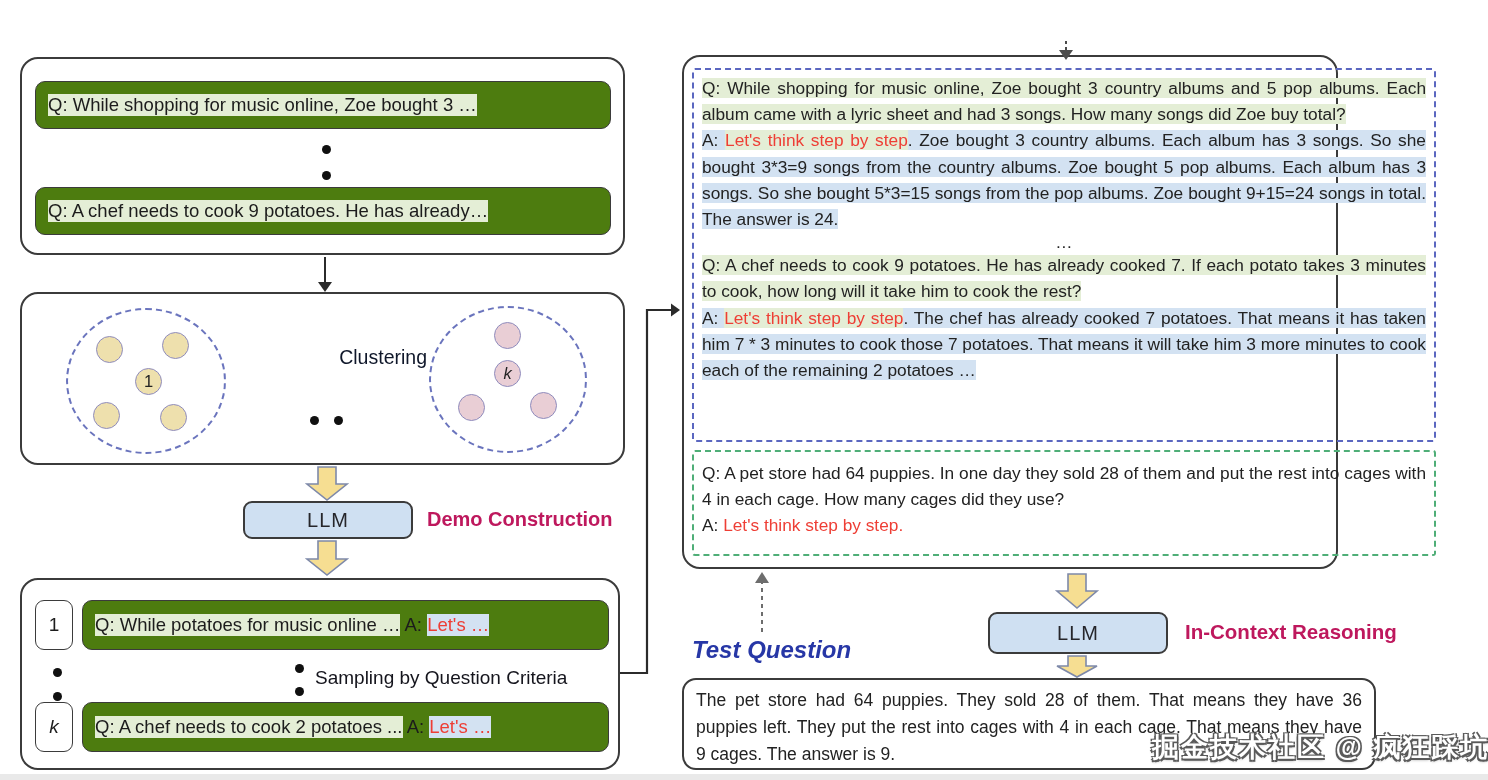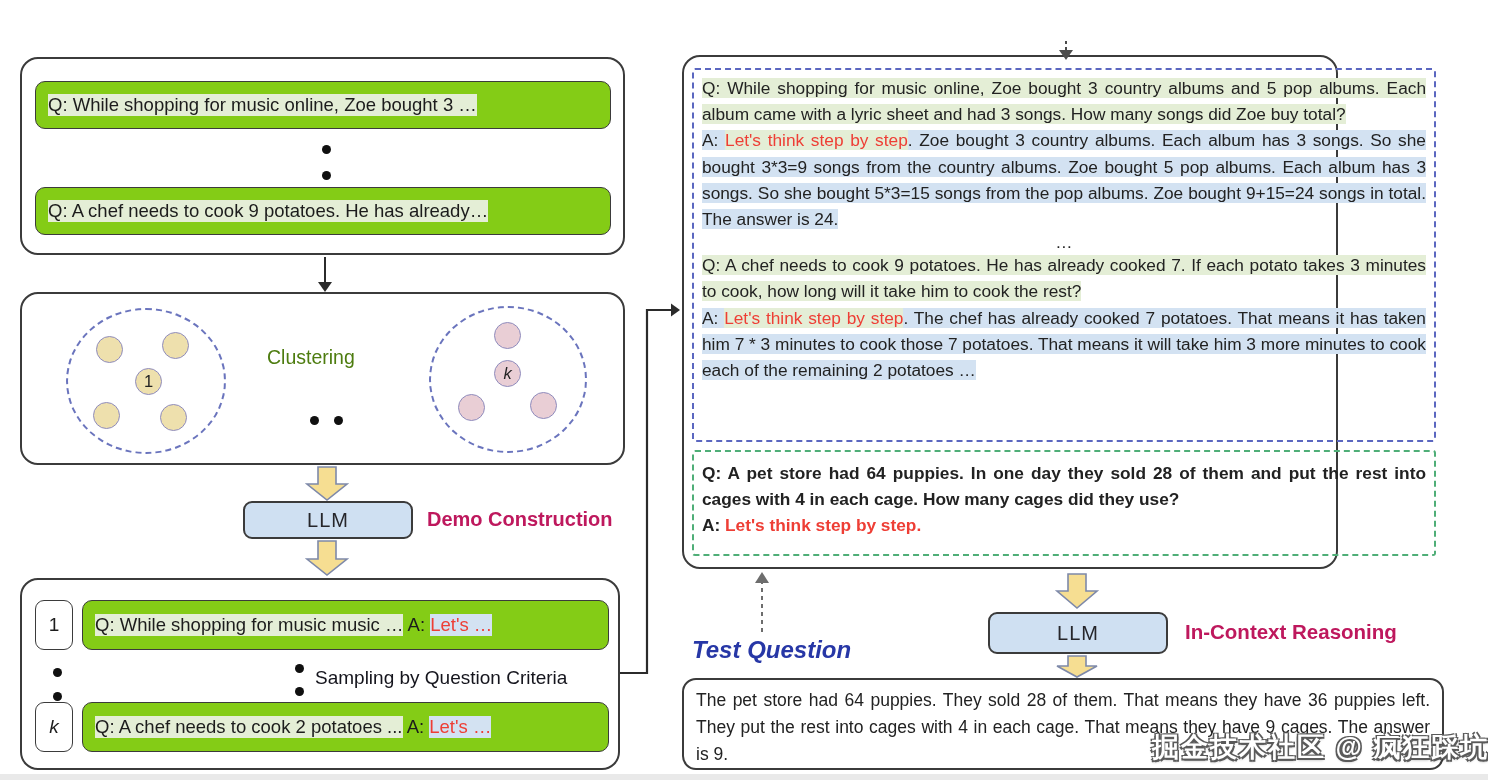--- a/index.html
+++ b/index.html
@@ -1,37 +1,37 @@
 <!DOCTYPE html>
 <html><head>
 <meta charset="utf-8">
 <style>
   html,body{margin:0;padding:0;background:#fff;}
   #canvas{position:relative;width:1488px;height:780px;background:#ffffff;overflow:hidden;
           font-family:"Liberation Sans",sans-serif;color:#1c1c1c;}
   .abs{position:absolute;}
   .rbox{position:absolute;border:2px solid #3b3b3b;border-radius:18px;background:#fff;box-sizing:border-box;}
-  .qrow{position:absolute;border:1.7px solid #3b3b3b;border-radius:10px;background:#84cc16;box-sizing:border-box;
+  .qrow{position:absolute;border:1.7px solid #3b3b3b;border-radius:10px;background:#4d7c0f;box-sizing:border-box;
         display:flex;align-items:center;padding:0 10px 0 12px;font-size:18.5px;white-space:nowrap;overflow:hidden;}
   .hl-green{background:#e4eed6;}
   .hl-blue{background:#d3e2f2;}
   .red{color:#ee3e35;}
   .dot{position:absolute;width:9px;height:9px;border-radius:50%;background:#101010;}
   .cluster-circle{position:absolute;border:2.5px dashed #6a74bd;border-radius:50%;box-sizing:border-box;}
   .cpoint{position:absolute;width:27px;height:27px;border-radius:50%;border:1.6px solid #8f8cbd;box-sizing:border-box;
           display:flex;align-items:center;justify-content:center;font-size:16.5px;color:#222;}
   .cpoint.tan{background:#eee0ad;}
   .cpoint.pink{background:#e9ced5;}
   .llm{position:absolute;background:#cfe0f2;border:2px solid #3b3b3b;border-radius:9px;box-sizing:border-box;
        display:flex;align-items:center;justify-content:center;font-size:20px;color:#26262b;letter-spacing:1px;}
   .boldlabel{position:absolute;font-weight:bold;font-size:20px;color:#be185d;white-space:nowrap;}
   .para{margin:0;text-align:justify;font-size:17.3px;line-height:26.2px;color:#222;}
   .para-center{margin:0;text-align:center;font-size:17.3px;line-height:20px;color:#222;}
   .bluedash{position:absolute;border:2.2px dashed #5b67c0;border-radius:3px;box-sizing:border-box;padding:5px 8px 6px;}
-  .greendash{position:absolute;border:2.2px dashed #4fae77;border-radius:3px;box-sizing:border-box;padding:8px 8px;font-weight:bold;}
+  .greendash{position:absolute;border:2.2px dashed #4fae77;border-radius:3px;box-sizing:border-box;padding:8px 8px;}
   .title-blue{color:#2737a6;font-weight:bold;font-style:italic;}
   .numbox{position:absolute;border:1.7px solid #3b3b3b;border-radius:9px;background:#fff;box-sizing:border-box;
           display:flex;align-items:center;justify-content:center;font-size:19px;}
   .italic{font-style:italic;}
   svg.overlay{position:absolute;left:0;top:0;pointer-events:none;}
   .watermark{position:absolute;left:1152px;top:729px;font-size:27px;font-weight:bold;color:#fff;white-space:nowrap;
              letter-spacing:2px;
              text-shadow:-1.5px -1.5px 0 #5a5a5a,1.5px -1.5px 0 #5a5a5a,-1.5px 1.5px 0 #5a5a5a,1.5px 1.5px 0 #5a5a5a,0 2px 3px rgba(0,0,0,.35);}
   .bottom-strip{position:absolute;left:0;top:774px;width:1488px;height:6px;background:#d7d7d7;opacity:.55;}
 </style>
@@ -56,21 +56,21 @@
     <div class="cluster-circle" style="left:44px;top:14px;width:160px;height:146px;">
       <div class="cpoint tan" style="left:28px;top:26px;"></div>
       <div class="cpoint tan" style="left:94px;top:22px;"></div>
       <div class="cpoint tan" style="left:67px;top:58px;">
         <span>1</span>
       </div>
       <div class="cpoint tan" style="left:25px;top:92px;"></div>
       <div class="cpoint tan" style="left:92px;top:94px;"></div>
     </div>
 
-    <div class="abs" style="left:245px;top:52px;width:160px;text-align:left;font-size:19.5px;color:#4d7c0f;">Clustering</div>
+    <div class="abs" style="left:245px;top:52px;width:160px;text-align:right;font-size:19.5px;color:#0f172a;">Clustering</div>
     <div class="dot" style="left:288px;top:122px;"></div>
     <div class="dot" style="left:312px;top:122px;"></div>
 
     <div class="cluster-circle" style="left:407px;top:12px;width:158px;height:147px;">
       <div class="cpoint pink" style="left:63px;top:14px;"></div>
       <div class="cpoint pink italic" style="left:63px;top:52px;">
         <span>k</span>
       </div>
       <div class="cpoint pink" style="left:27px;top:86px;"></div>
       <div class="cpoint pink" style="left:99px;top:84px;"></div>
@@ -80,21 +80,21 @@
   <div class="llm" style="left:243px;top:501px;width:170px;height:38px;">
     <span>LLM</span>
   </div>
   <div class="boldlabel" style="left:427px;top:508px;">Demo Construction</div>
 
   <div class="rbox" style="left:20px;top:578px;width:600px;height:192px;">
     <div class="numbox" style="left:13px;top:20px;width:38px;height:50px;">
       <span>1</span>
     </div>
     <div class="qrow" style="left:60px;top:20px;width:527px;height:50px;">
-      <span class="hl-green">Q: While shopping for music music …</span>
+      <span class="hl-green">Q: While potatoes for music online …</span>
         <span style="white-space:pre;"> A: </span>
         <span class="hl-blue red">Let's …</span>
     </div>
     <div class="dot" style="left:31px;top:88px;"></div>
     <div class="dot" style="left:31px;top:112px;"></div>
     <div class="dot" style="left:273px;top:84px;"></div>
     <div class="dot" style="left:273px;top:107px;"></div>
     <div class="abs" style="left:293px;top:87px;font-size:19px;color:#14141c;white-space:nowrap;">Sampling by Question Criteria</div>
     <div class="numbox italic" style="left:13px;top:122px;width:38px;height:50px;">
       <span>k</span>
@@ -123,21 +123,21 @@
     </div>
   </div>
 
   <div class="abs title-blue" style="left:692px;top:636px;font-size:24px;white-space:nowrap;">Test Question</div>
 
   <div class="llm" style="left:988px;top:612px;width:180px;height:42px;">
     <span>LLM</span>
   </div>
   <div class="boldlabel" style="left:1185px;top:620px;font-size:20.5px;">In-Context Reasoning</div>
 
-  <div class="rbox" style="left:682px;top:678px;width:762px;height:92px;border-radius:14px;padding:7px 12px;">
+  <div class="rbox" style="left:682px;top:678px;width:694px;height:92px;border-radius:14px;padding:7px 12px;">
     <p class="para" style="font-size:17.5px;line-height:26.8px;">The pet store had 64 puppies. They sold 28 of them. That means they have 36 puppies left. They put the rest into cages with 4 in each cage. That means they have 9 cages. The answer is 9.</p>
   </div>
 
   <svg class="overlay" width="1488" height="780" viewBox="0 0 1488 780">
 
     <g>
       <line x1="325" y1="257" x2="325" y2="283" stroke="#2b2b2b" stroke-width="2"></line>
       <polygon points="318,282 332,282 325,292" fill="#2b2b2b"></polygon>
     </g>
 

